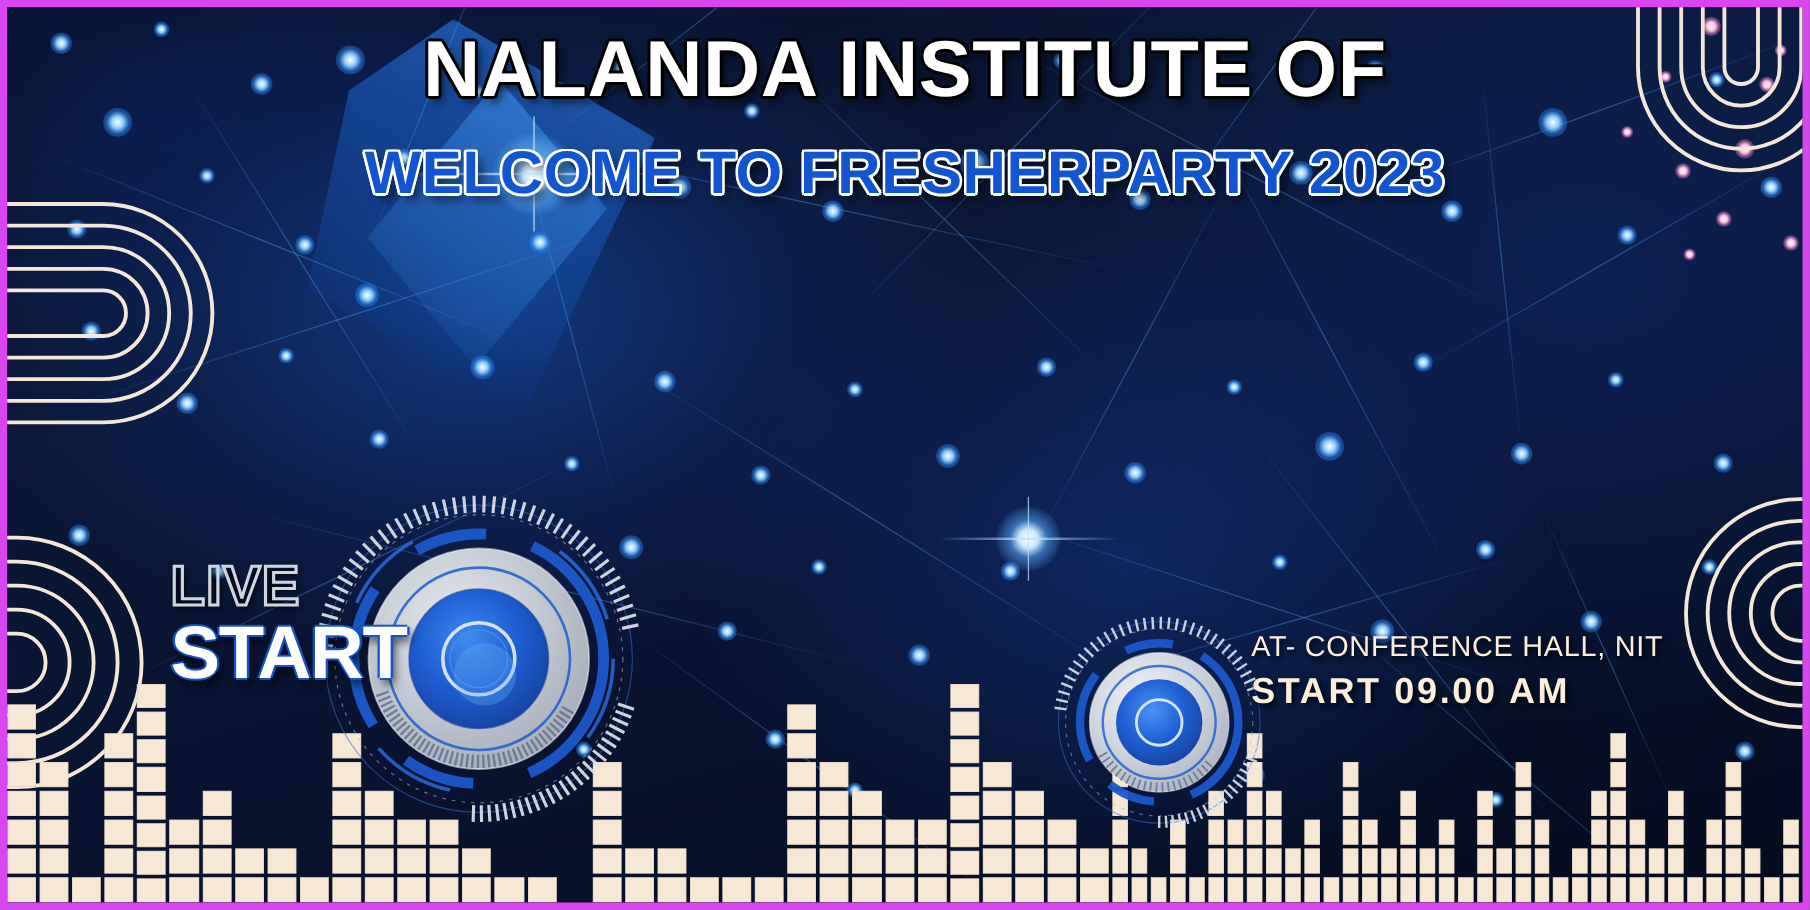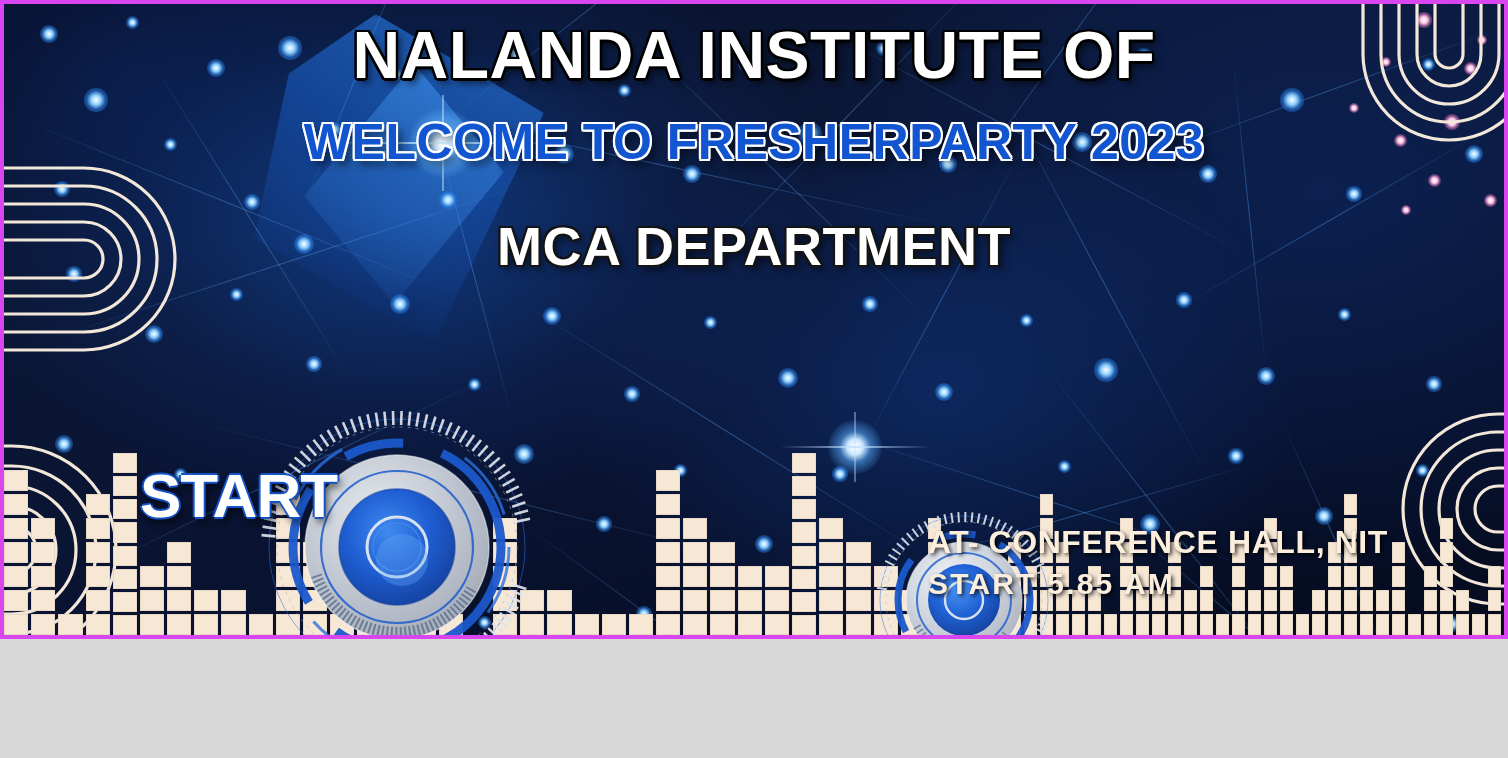--- a/index.html
+++ b/index.html
@@ -4,24 +4,24 @@
 <title>Fresher Party Banner</title>
 <style>
   * { margin:0; padding:0; box-sizing:border-box; }
   html,body{
     width:1508px; height:758px; overflow:hidden;
     background:#d8d8d8;
     font-family:"Liberation Sans", sans-serif;
   }
   #banner{
     position:relative;
-    width:1508px; height:639px;
+    width:1508px; height:758px;
     overflow:hidden;
     background:#0a1330;
-    border:4px solid #d946ef;
+    border:6px solid #d946ef;
   }
   .layer{ position:absolute; inset:0; pointer-events:none; }
 
   
   #bg-base{
     background:
       radial-gradient(ellipse 600px 420px at 26% 34%, rgba(24,92,200,0.50) 0%, rgba(16,58,140,0.22) 45%, rgba(8,22,60,0) 72%),
       radial-gradient(ellipse 520px 400px at 62% 62%, rgba(20,78,180,0.34) 0%, rgba(10,30,80,0) 70%),
       radial-gradient(ellipse 700px 520px at 88% 30%, rgba(14,52,128,0.38) 0%, rgba(8,20,55,0) 74%),
       radial-gradient(ellipse 400px 300px at 8% 12%, rgba(10,36,96,0.45) 0%, rgba(6,14,40,0) 72%),
@@ -155,21 +155,21 @@
     background:#f7e8d6;
     box-shadow:inset 0 0 0 0.5px rgba(190,170,150,.5);
   }
 
   
   #details{
     position:absolute; right:116px; top:520px; z-index:45;
     text-align:left; color:#fbeedd;
   }
   #det-venue{
-    font-size:32px; font-weight:bold; letter-spacing:.6px;
+    font-size:24px; font-weight:normal; letter-spacing:.6px;
     text-shadow:2px 2px 4px rgba(0,0,0,.8);
   }
   #det-date{
     margin-top:7px;
     font-size:35px; font-weight:bold; letter-spacing:5.5px;
     text-shadow:2px 2px 4px rgba(0,0,0,.8);
   }
   #det-time{
     margin-top:6px;
     font-size:30px; font-weight:bold; letter-spacing:2.2px;
@@ -326,24 +326,24 @@
       <path d="M150 28 H96 A77 77 0 0 0 96 182 H150"></path>
       <path d="M150 46 H96 A59 59 0 0 0 96 164 H150"></path>
       <path d="M150 64 H96 A41 41 0 0 0 96 146 H150"></path>
       <path d="M150 82 H96 A23 23 0 0 0 96 128 H150"></path>
     </svg>
   </div>
 
   <div id="headings">
     <div id="title-line1">NALANDA INSTITUTE OF</div>
     <div id="subtitle">WELCOME TO FRESHERPARTY 2023</div>
-    <div id="dept">MCA DEPARTMENT</div>
   </div>
 
   <div id="live-music">
+    <div id="live-text">LIVE</div>
     <div id="music-text">START</div>
   </div>
 
   <div class="emblem" style="left:258px; top:408px;">
     <svg width="270" height="270" viewBox="0 0 270 270">
       <defs>
         <radialGradient id="gSilverA" cx="38%" cy="32%" r="72%">
           <stop offset="0%" stop-color="#e3e7ec"></stop>
           <stop offset="55%" stop-color="#c3c9d3"></stop>
           <stop offset="100%" stop-color="#a6adb9"></stop>
@@ -962,16 +962,16 @@
       </div>
       <div class="eq-col" style="width: 14px; margin-right: 3px;">
         <div class="eq-blk" style="height: 21px; margin-top: 3px;"></div>
         <div class="eq-blk" style="height: 21px; margin-top: 3px;"></div>
         <div class="eq-blk" style="height: 21px; margin-top: 3px;"></div>
       </div>
     </div>
 
   <div id="details">
     <div id="det-venue">AT- CONFERENCE HALL, NIT</div>
-    <div id="det-time">START  5.85 AM</div>
+    <div id="det-time">START  09.00 AM</div>
   </div>
 
 </div>
 
 </body></html>

